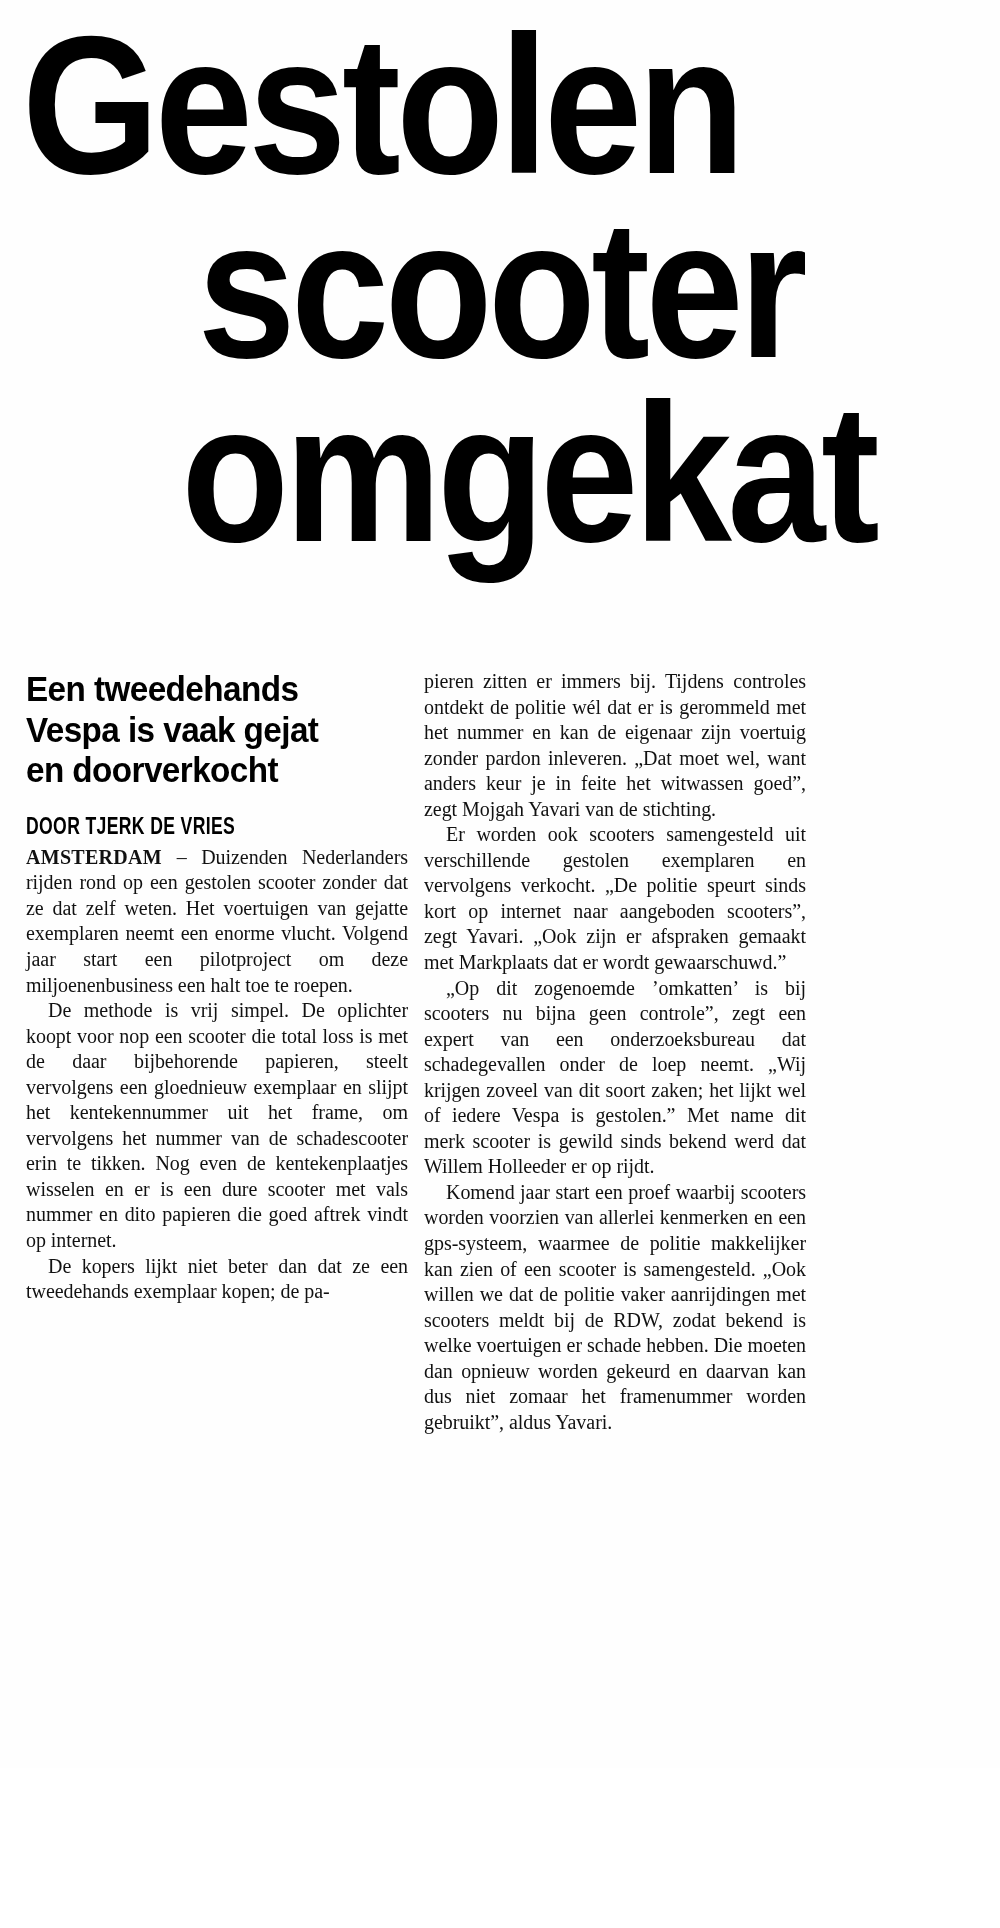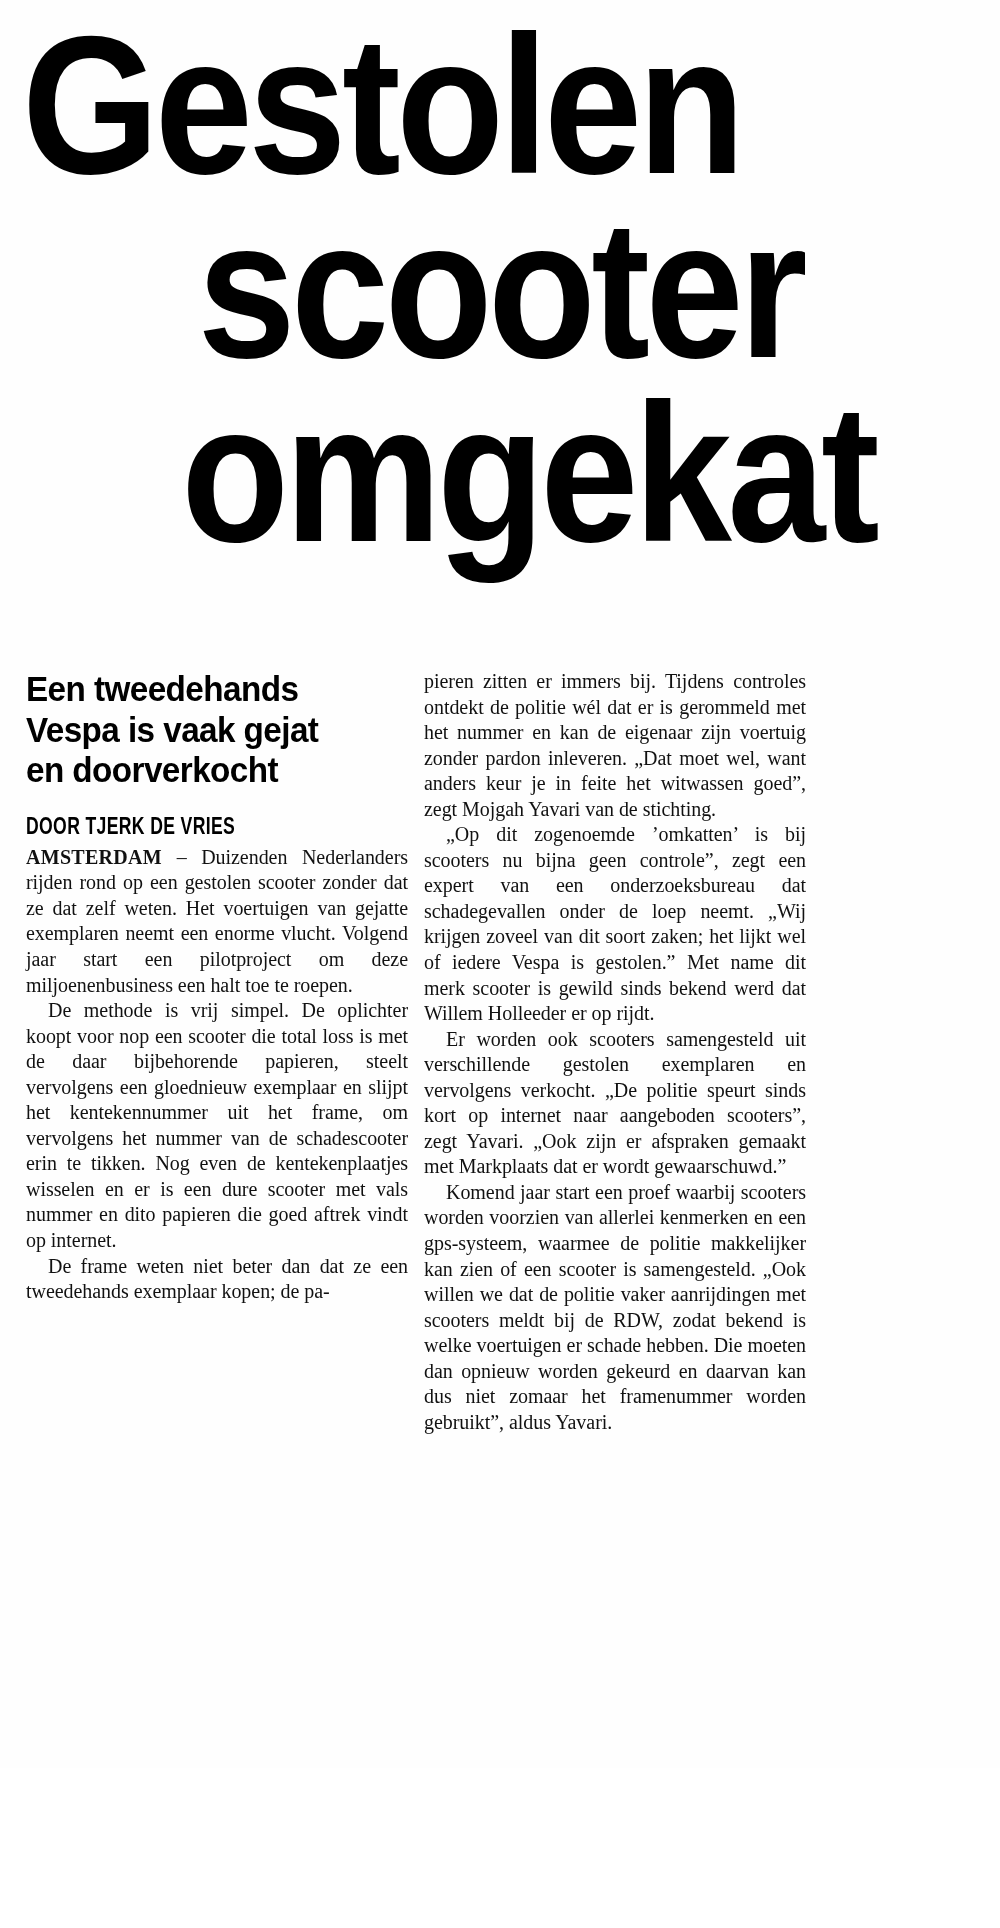--- a/index.html
+++ b/index.html
@@ -136,31 +136,31 @@
         <span>en doorverkocht</span>
       </div>
 
       <div class="byline">DOOR TJERK DE VRIES</div>
 
       <p class="body"><span class="dateline">AMSTERDAM</span><span> – </span><span>Duizenden Nederlanders rijden rond op een gestolen scooter zonder dat ze dat zelf weten. Het voertuigen van gejatte exemplaren neemt een enorme vlucht. Volgend jaar start een pilotproject om deze miljoenenbusiness een halt toe te roepen.</span></p>
 
       <p class="body">De methode is vrij simpel. De oplichter koopt voor nop een scooter die total loss is met de daar bijbehorende papieren, steelt vervolgens een gloednieuw exemplaar en slijpt het kentekennummer uit het frame, om vervolgens het nummer van de schadescooter erin te tikken. Nog even de kentekenplaatjes wisselen en er is een dure scooter met vals nummer en dito papieren die goed aftrek vindt op internet.</p>
 
 
-      <p class="body lastline">De frame weten niet beter dan dat ze een tweedehands exemplaar kopen; de pa-</p>
+      <p class="body lastline">De kopers lijkt niet beter dan dat ze een tweedehands exemplaar kopen; de pa-</p>
 
     </div>
 
     <div class="col col-right">
 
       <p class="body">pieren zitten er immers bij. Tijdens controles ontdekt de politie wél dat er is gerommeld met het nummer en kan de eigenaar zijn voertuig zonder pardon inleveren. „Dat moet wel, want anders keur je in feite het witwassen goed”, zegt Mojgah Yavari van de stichting.</p>
 
+      <p class="body">Er worden ook scooters samengesteld uit verschillende gestolen exemplaren en vervolgens verkocht. „De politie speurt sinds kort op internet naar aangeboden scooters”, zegt Yavari. „Ook zijn er afspraken gemaakt met Markplaats dat er wordt gewaarschuwd.”</p>
+
       <p class="body">„Op dit zogenoemde ’omkatten’ is bij scooters nu bijna geen controle”, zegt een expert van een onderzoeksbureau dat schadegevallen onder de loep neemt. „Wij krijgen zoveel van dit soort zaken; het lijkt wel of iedere Vespa is gestolen.” Met name dit merk scooter is gewild sinds bekend werd dat Willem Holleeder er op rijdt.</p>
-
-      <p class="body">Er worden ook scooters samengesteld uit verschillende gestolen exemplaren en vervolgens verkocht. „De politie speurt sinds kort op internet naar aangeboden scooters”, zegt Yavari. „Ook zijn er afspraken gemaakt met Markplaats dat er wordt gewaarschuwd.”</p>
 
       <p class="body">Komend jaar start een proef waarbij scooters worden voorzien van allerlei kenmerken en een gps-systeem, waarmee de politie makkelijker kan zien of een scooter is samengesteld. „Ook willen we dat de politie vaker aanrijdingen met scooters meldt bij de RDW, zodat bekend is welke voertuigen er schade hebben. Die moeten dan opnieuw worden gekeurd en daarvan kan dus niet zomaar het framenummer worden gebruikt”, aldus Yavari.</p>
 
     </div>
 
   </div>
 
 </div>
 
 </body></html>

